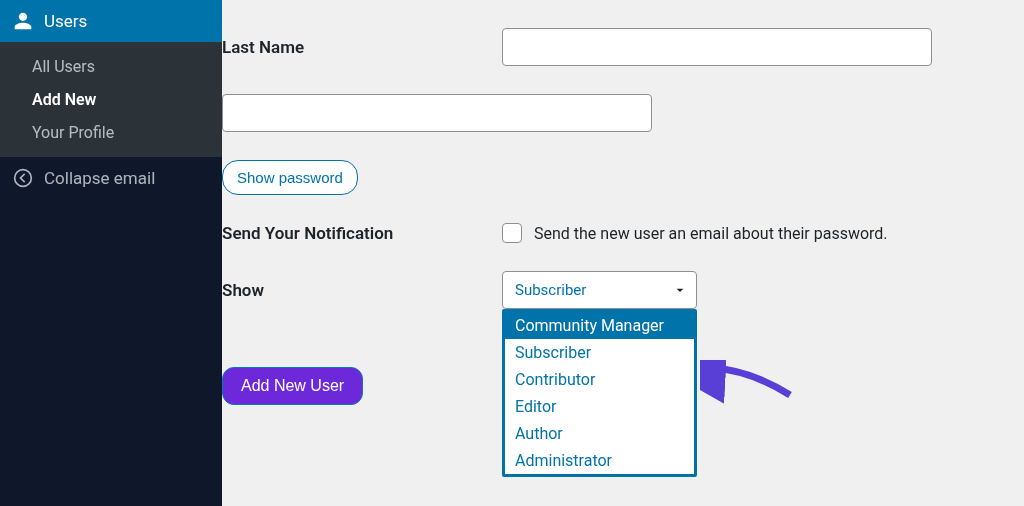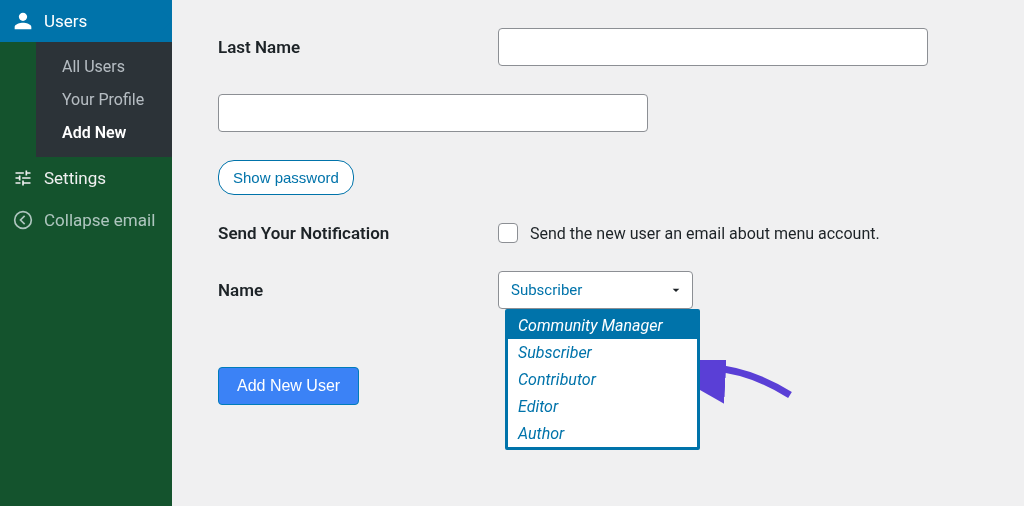--- a/index.html
+++ b/index.html
@@ -1,79 +1,71 @@
 <!DOCTYPE html>
 <html><head>
   <meta charset="utf-8">
   <style>
     * { box-sizing: border-box; margin: 0; padding: 0; }
     body { font-family: -apple-system, BlinkMacSystemFont, "Segoe UI", Roboto, sans-serif; width: 1024px; height: 506px; background: #f0f0f1; overflow: hidden; }
     
-    .sidebar { width: 172px; height: 506px; background: #14532d; float: left; color: #fff; }
+    .sidebar { width: 222px; height: 506px; background: #0f172a; float: left; color: #fff; }
     .sidebar-item { display: flex; align-items: center; padding: 10px 12px; font-size: 17px; cursor: pointer; color: #f0f0f1; }
     .sidebar-item.active { background: #0073aa; color: #fff; position: relative; font-weight: 400; }
     .sidebar-item.active::after { content: ''; position: absolute; right: -10px; top: 50%; margin-top: -10px; border: 10px solid transparent; border-left-color: #0073aa; }
     .sidebar-item .icon { width: 22px; height: 22px; margin-right: 10px; display: inline-flex; align-items: center; justify-content: center; }
     .sidebar-item .icon svg { width: 20px; height: 20px; fill: #f0f0f1; }
     .sidebar-item.active .icon svg { fill: #fff; }
-    .sidebar-sub { background: #2c3338; padding: 8px 12px; margin-left: 36px; }
+    .sidebar-sub { background: #2c3338; padding: 8px 18px; }
     .sidebar-sub-item { padding: 7px 14px; font-size: 16px; color: rgba(240,246,252,.7); cursor: pointer; }
     .sidebar-sub-item.current { color: #fff; font-weight: 600; }
     .collapse-item { color: rgba(240,246,252,.7); }
     .collapse-item .icon svg { fill: rgba(240,246,252,.7); }
     
     .main { margin-left: 194px; padding: 0 24px; height: 367px; background: #f0f0f1; }
     .form-row { display: flex; align-items: center; margin-bottom: 28px; }
     .form-row:first-child { padding-top: 28px; }
     .form-label { width: 280px; font-size: 17px; font-weight: 600; color: #1d2327; }
     .form-field { flex: 1; }
     .text-input { width: 430px; height: 38px; border: 1px solid #8c8f94; border-radius: 4px; background: #fff; padding: 0 10px; font-size: 15px; }
     .btn-secondary { border: 1px solid #0073aa; color: #0073aa; background: #fff; border-radius: 16px; padding: 8px 14px; font-size: 15px; cursor: pointer; }
     .checkbox-row { display: flex; align-items: center; gap: 12px; }
     .checkbox { width: 20px; height: 20px; border: 1px solid #8c8f94; border-radius: 4px; background: #fff; cursor: pointer; }
     .checkbox-label { font-size: 16px; color: #1d2327; }
     
     .select-wrap { position: relative; width: 195px; }
     .select-box { width: 195px; height: 38px; border: 1px solid #8c8f94; border-radius: 4px; background: #fff; padding: 0 30px 0 12px; font-size: 15px; color: #0073aa; display: flex; align-items: center; cursor: pointer; position: relative; }
     .select-box .chev { position: absolute; right: 8px; width: 16px; height: 16px; }
     .select-box .chev svg { width: 16px; height: 16px; fill: #1d2327; }
-    .dropdown { position: absolute; top: 38px; left: 7px; width: 195px; background: #fff; border: 3px solid #0073aa; border-radius: 2px; z-index: 10; font-style: italic; }
+    .dropdown { position: absolute; top: 38px; left: 0; width: 195px; background: #fff; border: 3px solid #0073aa; border-radius: 2px; z-index: 10; }
     .dropdown-item { padding: 4px 10px; font-size: 16px; color: #0073aa; cursor: pointer; }
     .dropdown-item.highlighted { background: #0073aa; color: #fff; }
     
-    .btn-primary { background: #3b82f6; border: 1px solid #007cba; color: #fff; border-radius: 4px; padding: 9px 18px; font-size: 16px; cursor: pointer; }
+    .btn-primary { background: #6d28d9; border: 1px solid #007cba; color: #fff; border-radius: 12px; padding: 9px 18px; font-size: 16px; cursor: pointer; }
     .submit-row { margin-top: 58px; }
     
     .arrow-annotation { position: absolute; left: 700px; top: 360px; pointer-events: none; }
     .arrow-annotation svg { width: 100px; height: 50px; }
   </style>
 </head>
 <body>
 
 <div class="sidebar">
   <div class="sidebar-item active">
     <span class="icon">
       <svg viewBox="0 0 24 24">
           <path d="M12 12c2.7 0 5-2.3 5-5s-2.3-5-5-5-5 2.3-5 5 2.3 5 5 5zm0 2c-3.3 0-10 1.7-10 5v3h20v-3c0-3.3-6.7-5-10-5z"></path>
         </svg>
     </span>
     <span>Users</span>
   </div>
   <div class="sidebar-sub">
     <div class="sidebar-sub-item">All Users</div>
+    <div class="sidebar-sub-item current">Add New</div>
     <div class="sidebar-sub-item">Your Profile</div>
-    <div class="sidebar-sub-item current">Add New</div>
-  </div>
-  <div class="sidebar-item">
-    <span class="icon">
-      <svg viewBox="0 0 24 24">
-          <path d="M3 17v2h6v-2H3zM3 5v2h10V5H3zm10 16v-2h8v-2h-8v-2h-2v6h2zM7 9v2H3v2h4v2h2V9H7zm14 4v-2H11v2h10zm-6-4h2V7h4V5h-4V3h-2v6z"></path>
-        </svg>
-    </span>
-    <span>Settings</span>
   </div>
   <div class="sidebar-item collapse-item">
     <span class="icon">
       <svg viewBox="0 0 24 24">
           <circle cx="12" cy="12" r="10" fill="none" stroke="currentColor" stroke-width="2"></circle>
           <path d="M14 7l-5 5 5 5" fill="none" stroke="currentColor" stroke-width="2"></path>
         </svg>
     </span>
     <span>Collapse email</span>
   </div>
@@ -88,42 +80,43 @@
     <div class="form-field"><input type="text" class="text-input" style=""></div>
   </div>
   <div class="form-row">
     <div class="form-field"><button class="btn-secondary">Show password</button></div>
   </div>
   <div class="form-row">
     <div class="form-label">Send Your Notification</div>
     <div class="form-field">
       <div class="checkbox-row">
         <div class="checkbox"></div>
-        <span class="checkbox-label">Send the new user an email about menu account.</span>
+        <span class="checkbox-label">Send the new user an email about their password.</span>
       </div>
     </div>
   </div>
   <div class="form-row">
-    <div class="form-label">Name</div>
+    <div class="form-label">Show</div>
     <div class="form-field">
       <div class="select-wrap">
         <div class="select-box">
           <span>Subscriber</span>
           <span class="chev">
             <svg viewBox="0 0 24 24">
                 <path d="M7 10l5 5 5-5z"></path>
               </svg>
           </span>
         </div>
         <div class="dropdown">
           <div class="dropdown-item highlighted">Community Manager</div>
           <div class="dropdown-item">Subscriber</div>
           <div class="dropdown-item">Contributor</div>
           <div class="dropdown-item">Editor</div>
           <div class="dropdown-item">Author</div>
+          <div class="dropdown-item">Administrator</div>
         </div>
       </div>
     </div>
   </div>
   <div class="submit-row">
     <button class="btn-primary">Add New User</button>
   </div>
 </div>
 
 <div class="arrow-annotation">

